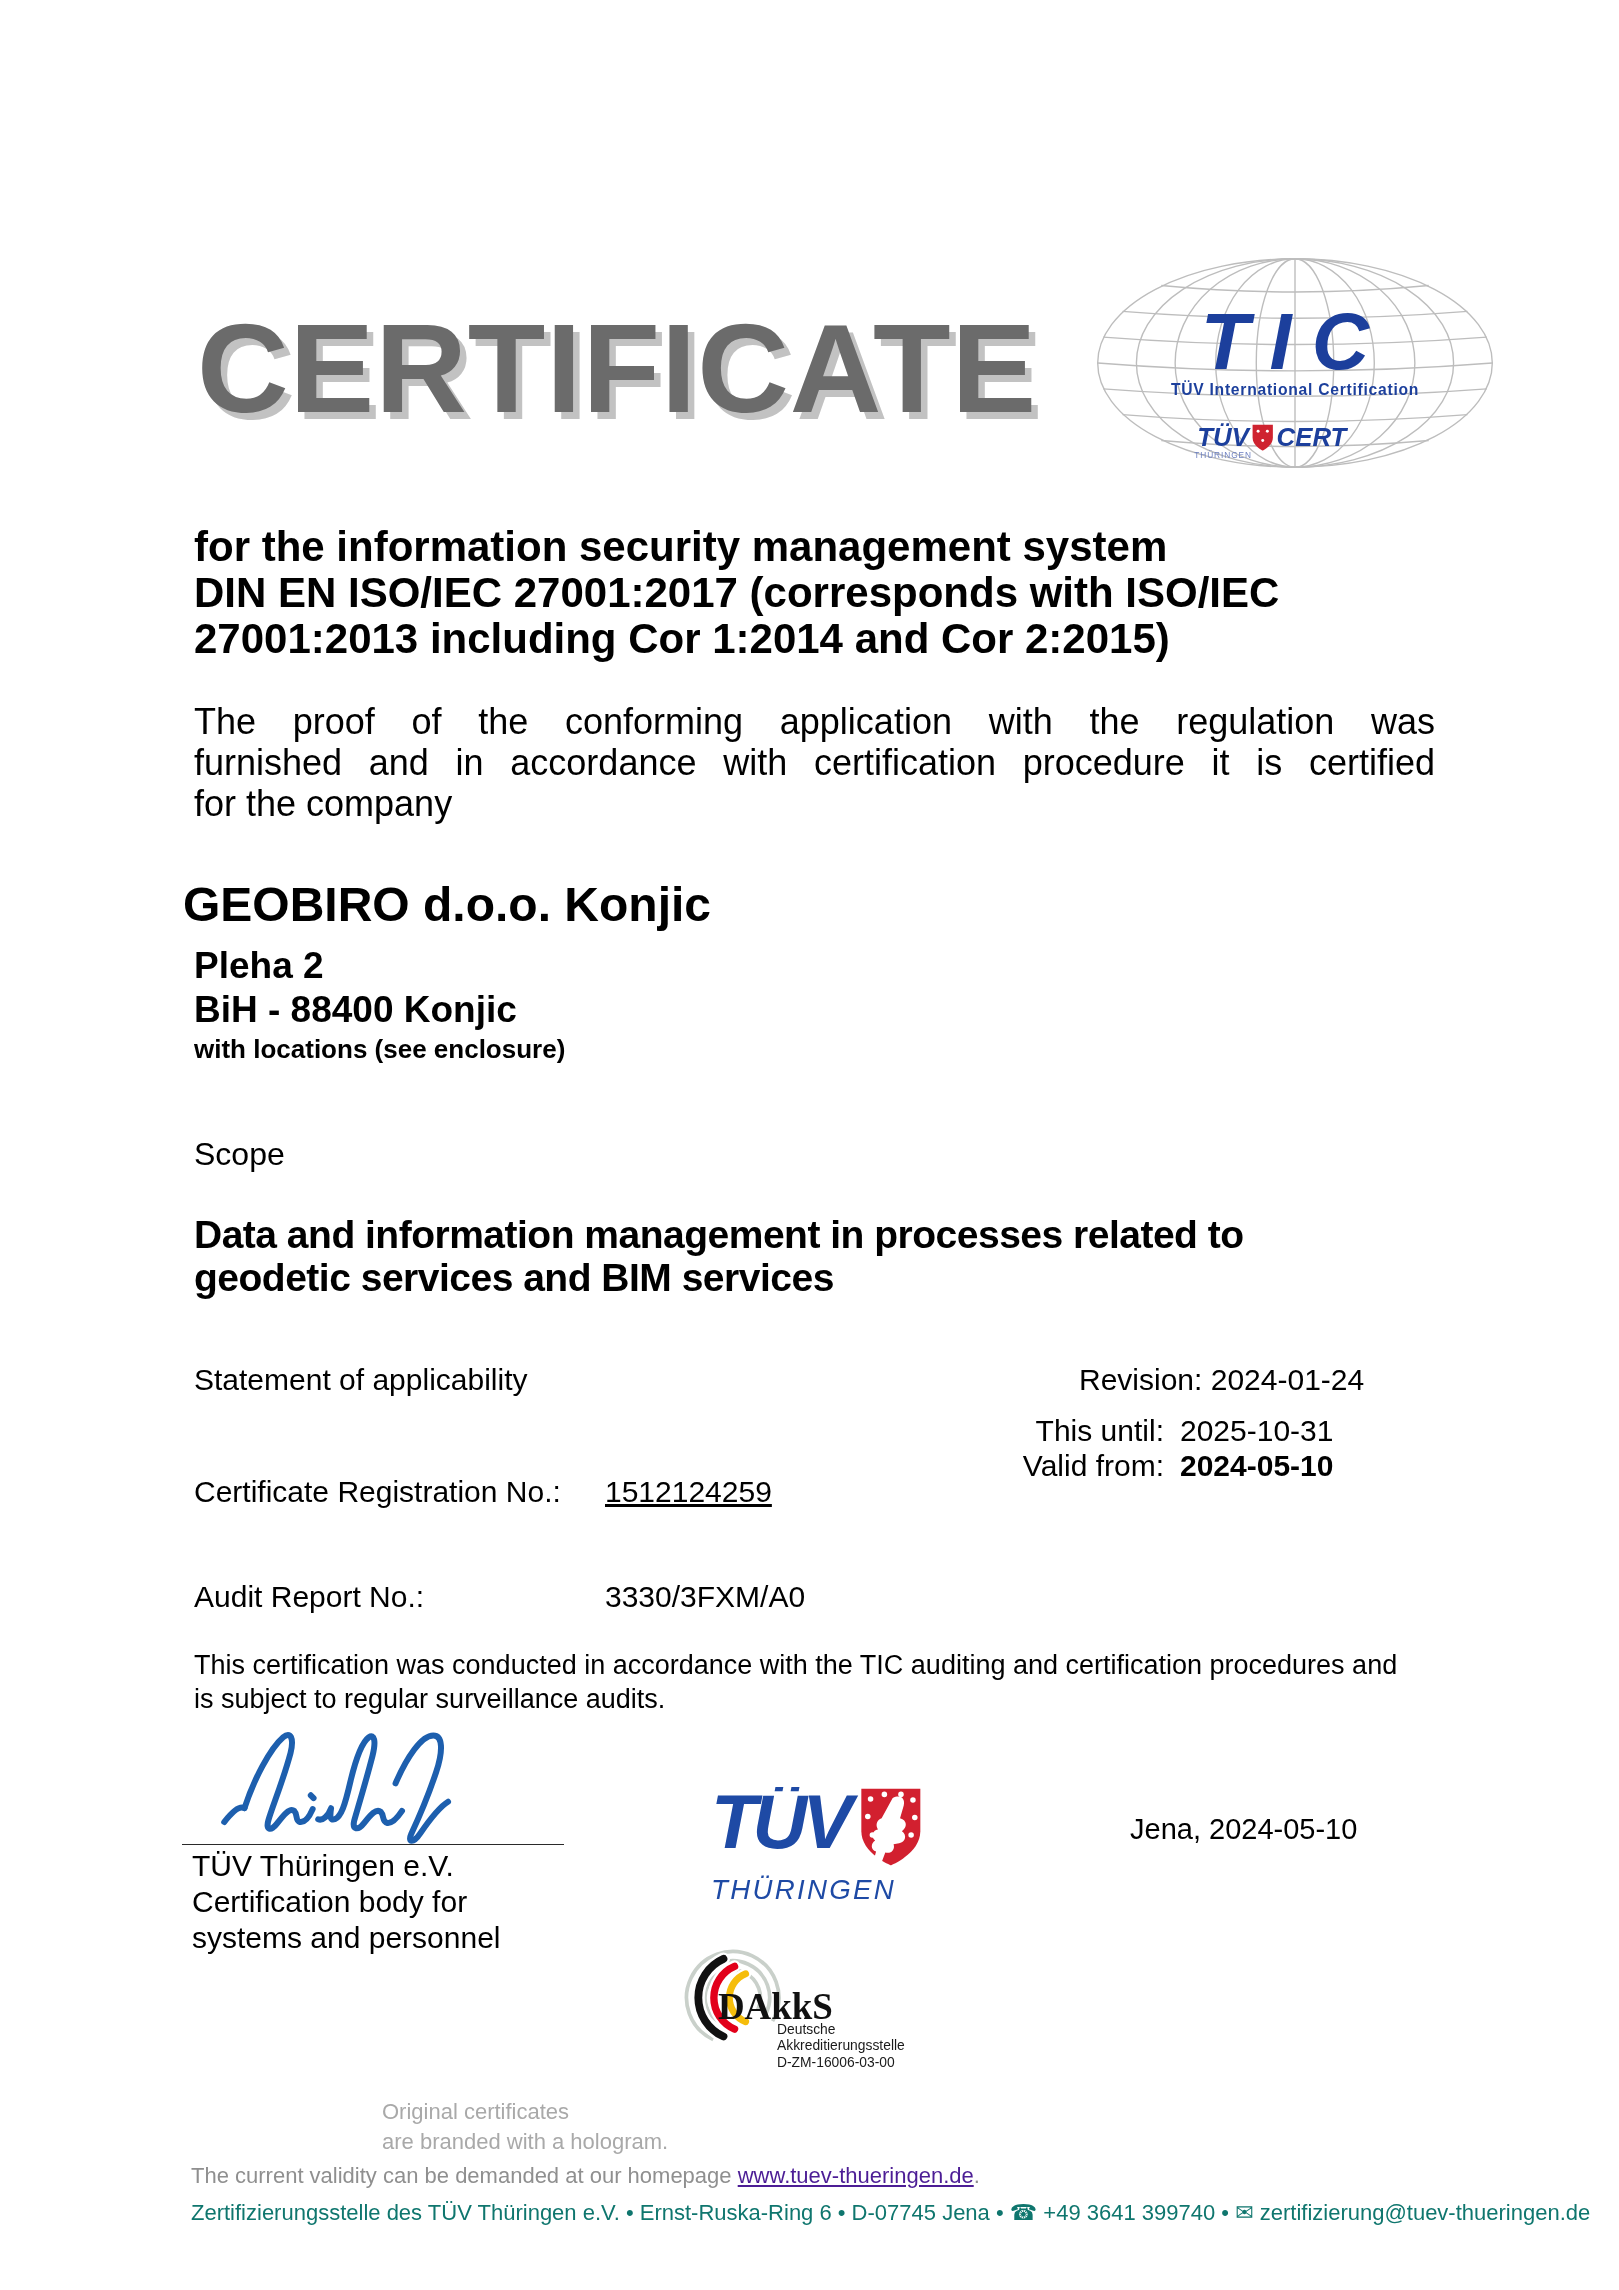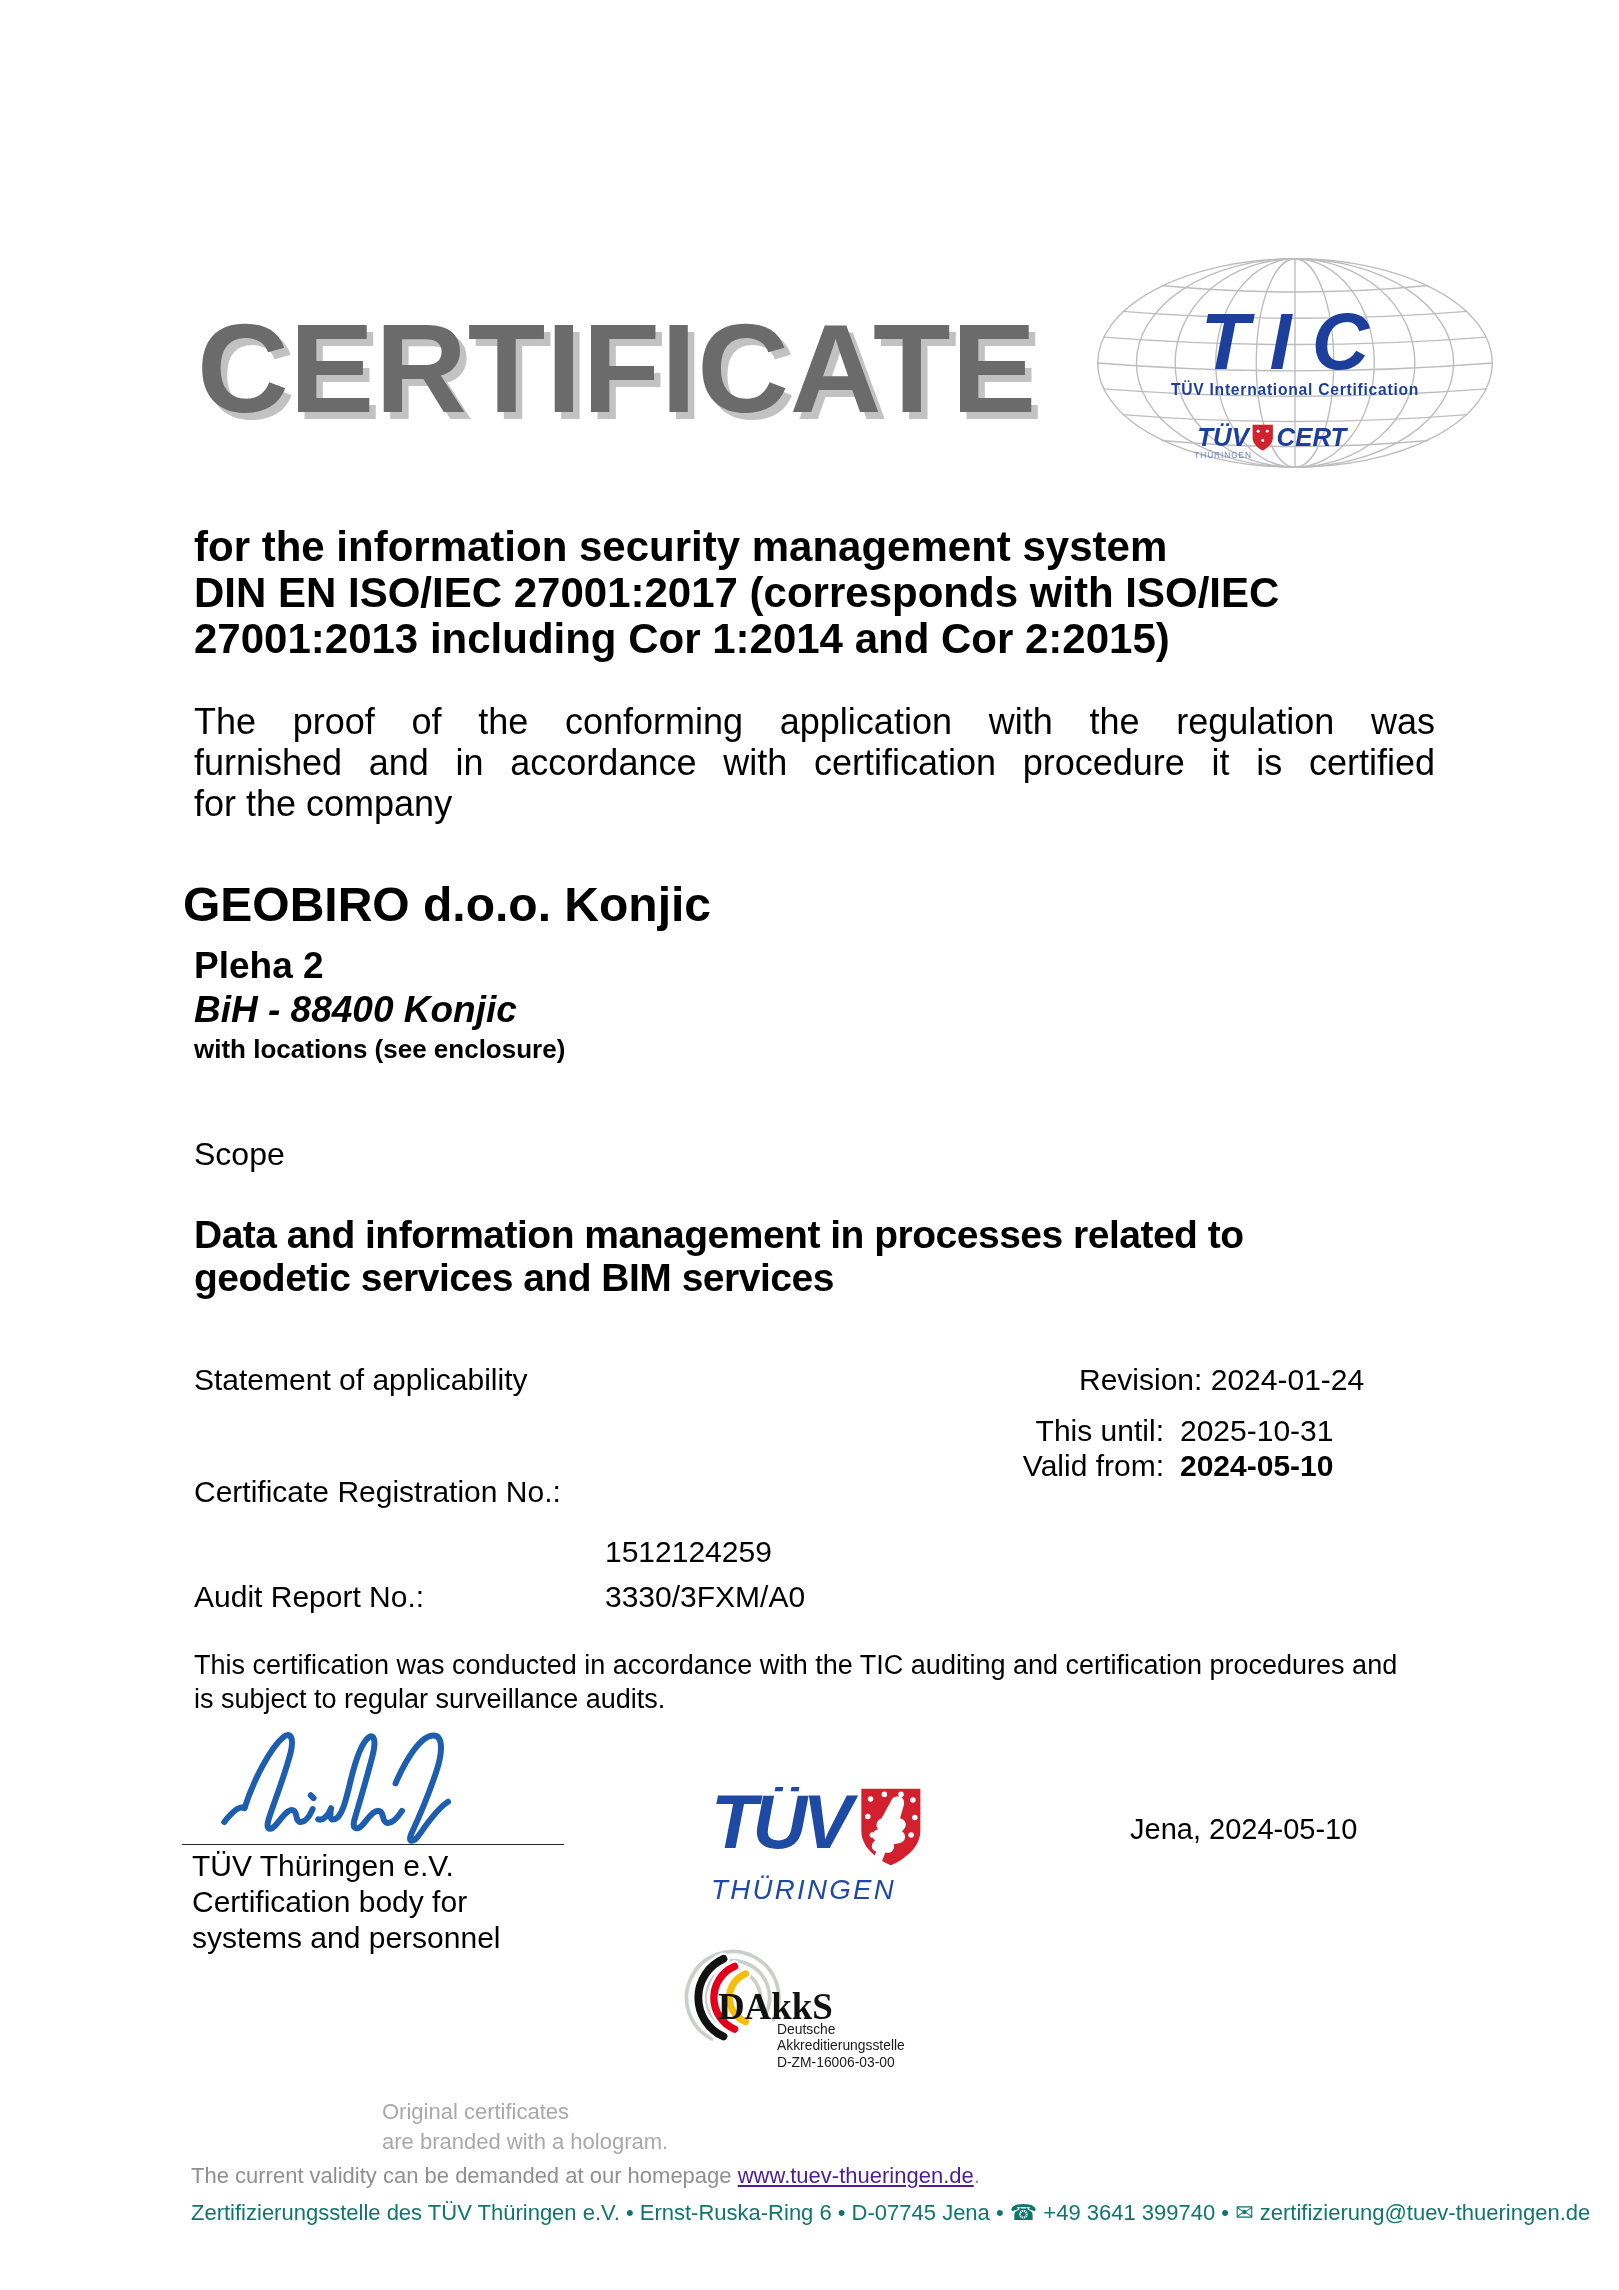--- a/index.html
+++ b/index.html
@@ -36,21 +36,21 @@
     font-size:36px; line-height:41px;
   }
   .intro .just{
     text-align:justify;
     text-align-last:justify;
     -moz-text-align-last:justify;
   }
 
   .company-name{left:183px; top:877px; font-size:48px; font-weight:bold; white-space:nowrap;}
   .addr1{left:194px; top:945px;}
-  .addr2{left:194px; top:989px;font-style:italic;}
+  .addr2{left:194px; top:989px;}
   .addr{font-size:37px; font-weight:bold; white-space:nowrap;}
   .locations{left:194px; top:1034px; font-size:26px; font-weight:bold; white-space:nowrap;}
 
   .scope-label{left:194px; top:1136px; font-size:32px;}
   .scope-text{
     left:194px; top:1213px;
     font-size:39px; font-weight:bold;
     line-height:43px; white-space:nowrap;
     letter-spacing:-0.5px;
   }
@@ -58,21 +58,21 @@
   .detail{font-size:30px; white-space:nowrap;}
   .statement{left:194px; top:1363px;}
   .revision{left:1079px; top:1363px;}
   .valid-label{left:941px; width:223px; text-align:right;}
   .valid-until-label{top:1414px;}
   .valid-from-label{top:1449px;}
   .valid-value{left:1180px;}
   .valid-until-value{top:1414px;}
   .valid-from-value{top:1449px;font-weight:bold;}
   .reg-label{left:194px; top:1475px;}
-  .reg-value{left:605px; top:1535px;}
+  .reg-value{left:605px; top:1475px;text-decoration:underline;}
   .audit-label{left:194px; top:1580px;}
   .audit-value{left:605px; top:1580px;}
 
   .note{
     left:194px; top:1648px;
     font-size:27px; line-height:34px; white-space:nowrap;
   }
 
   .sig-svg{left:215px; top:1728px;}
   .sig-line{

